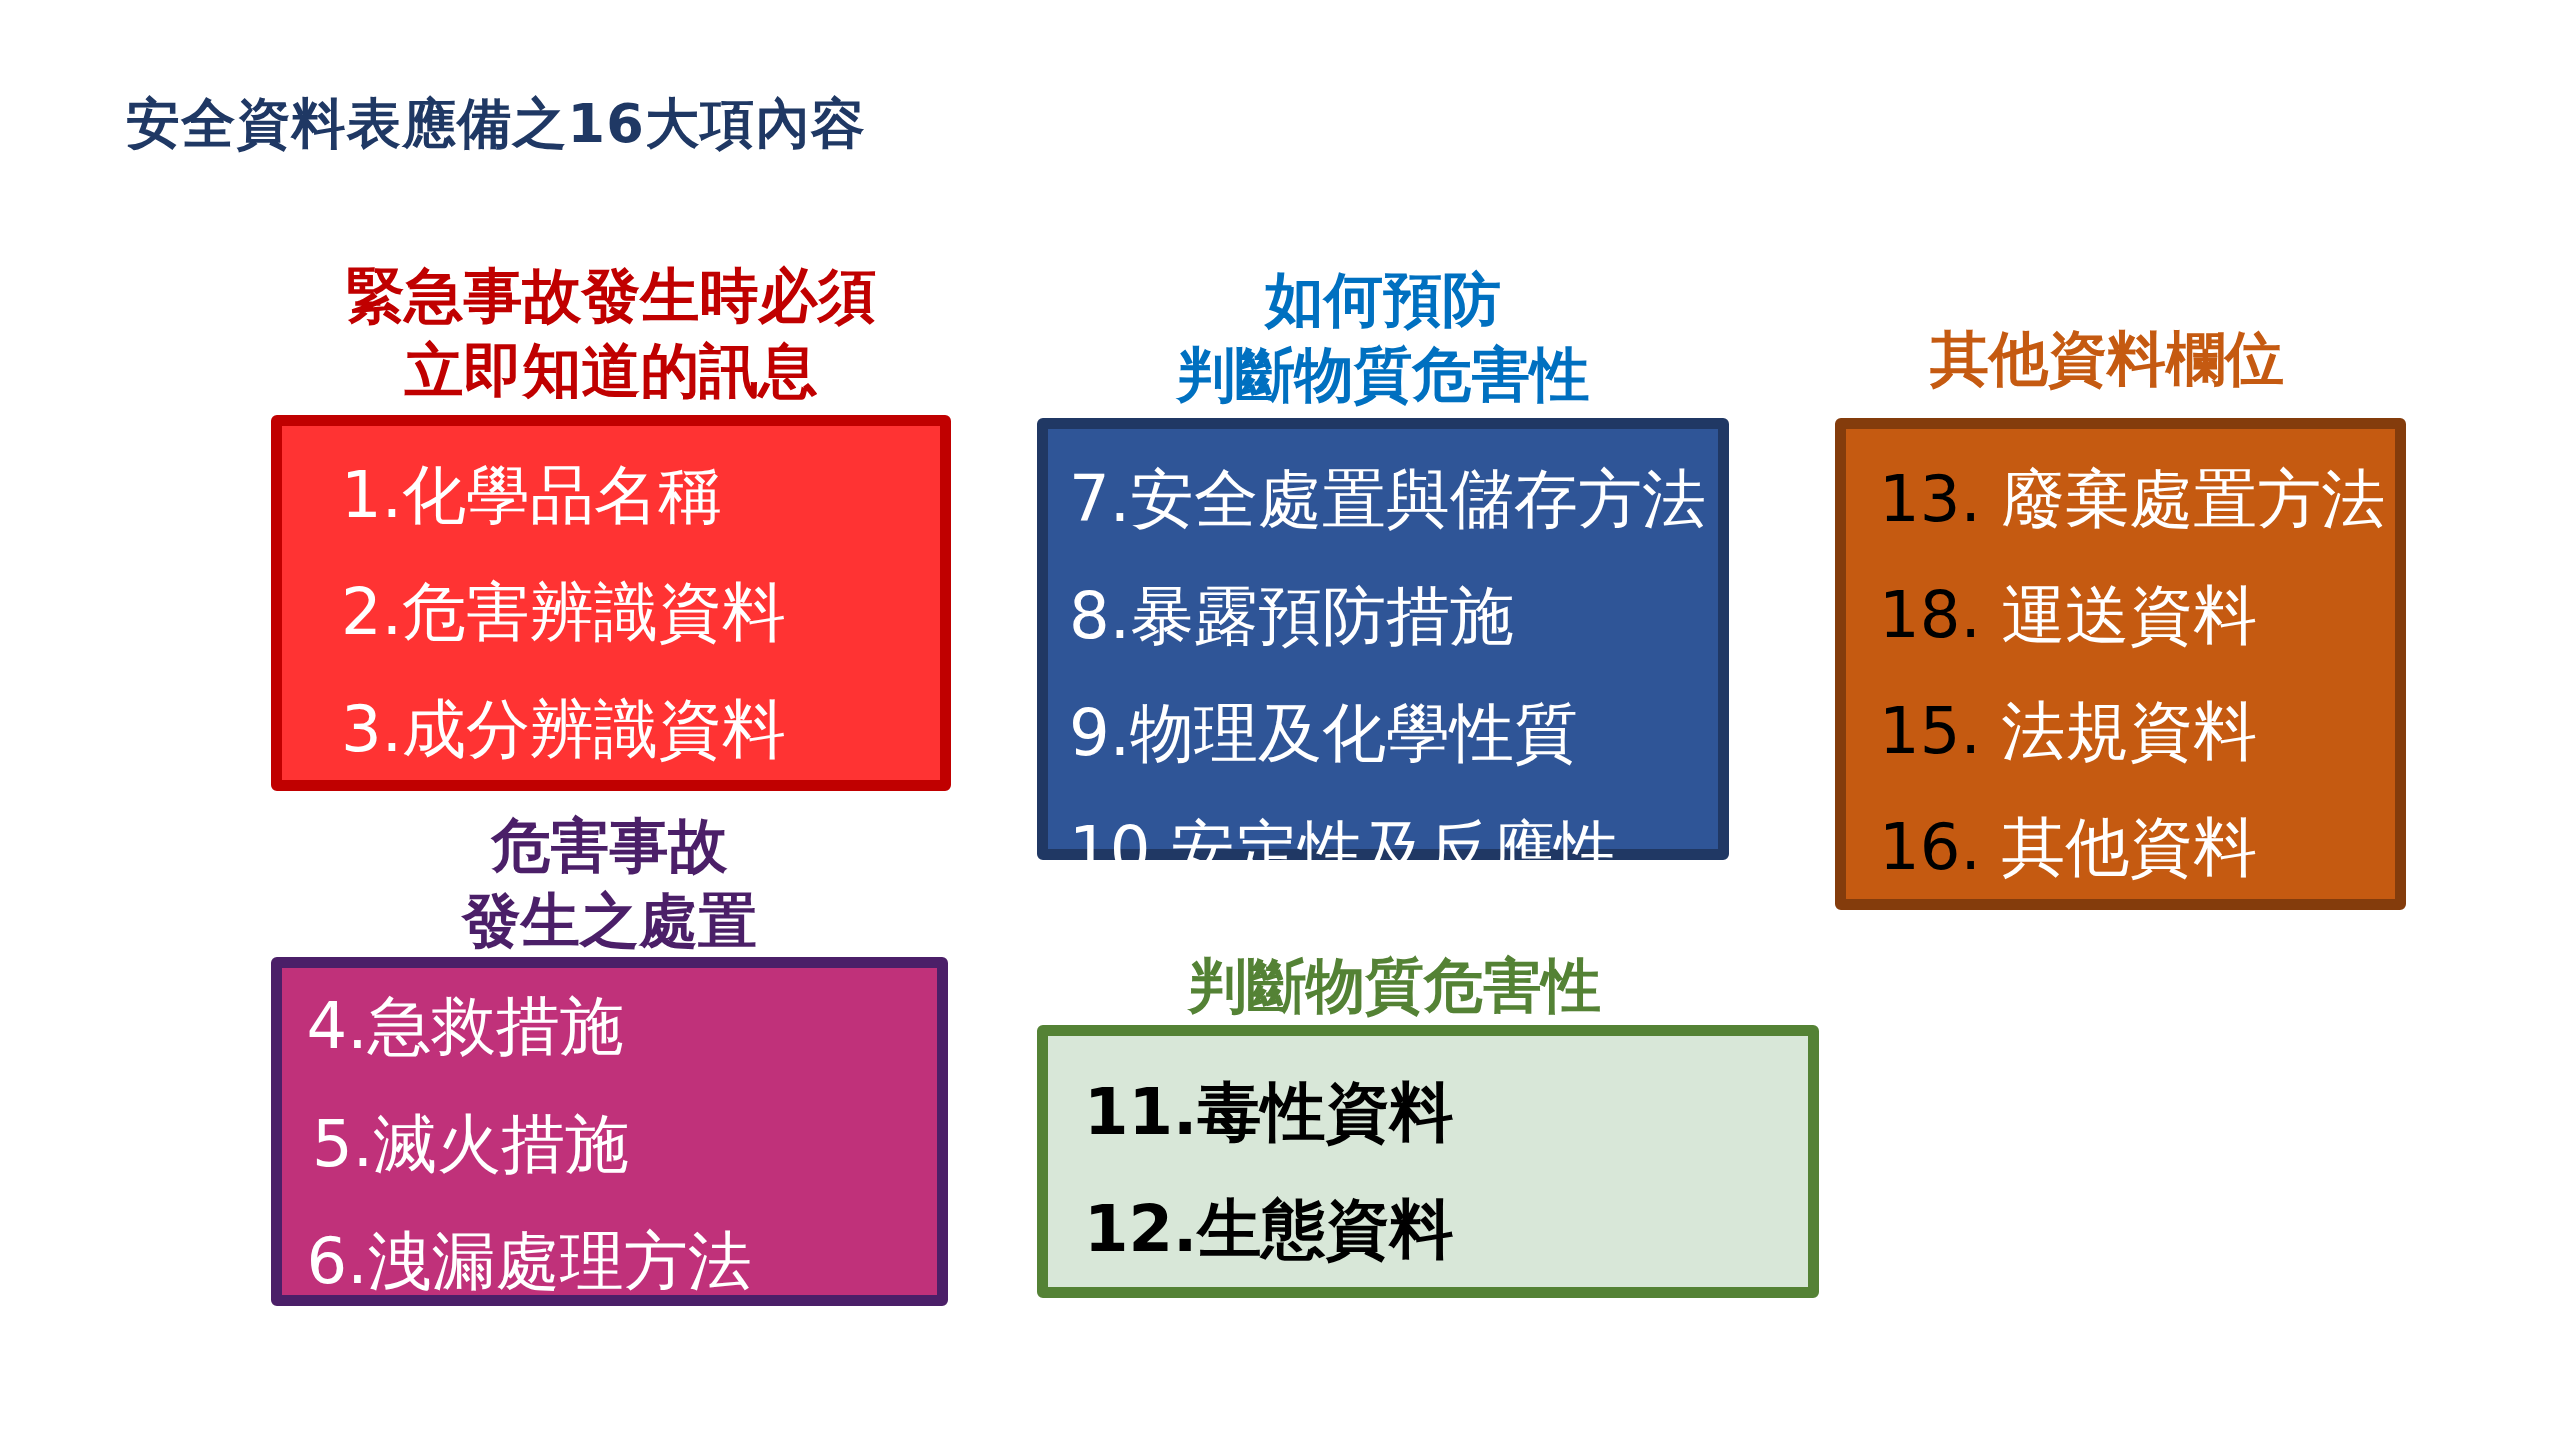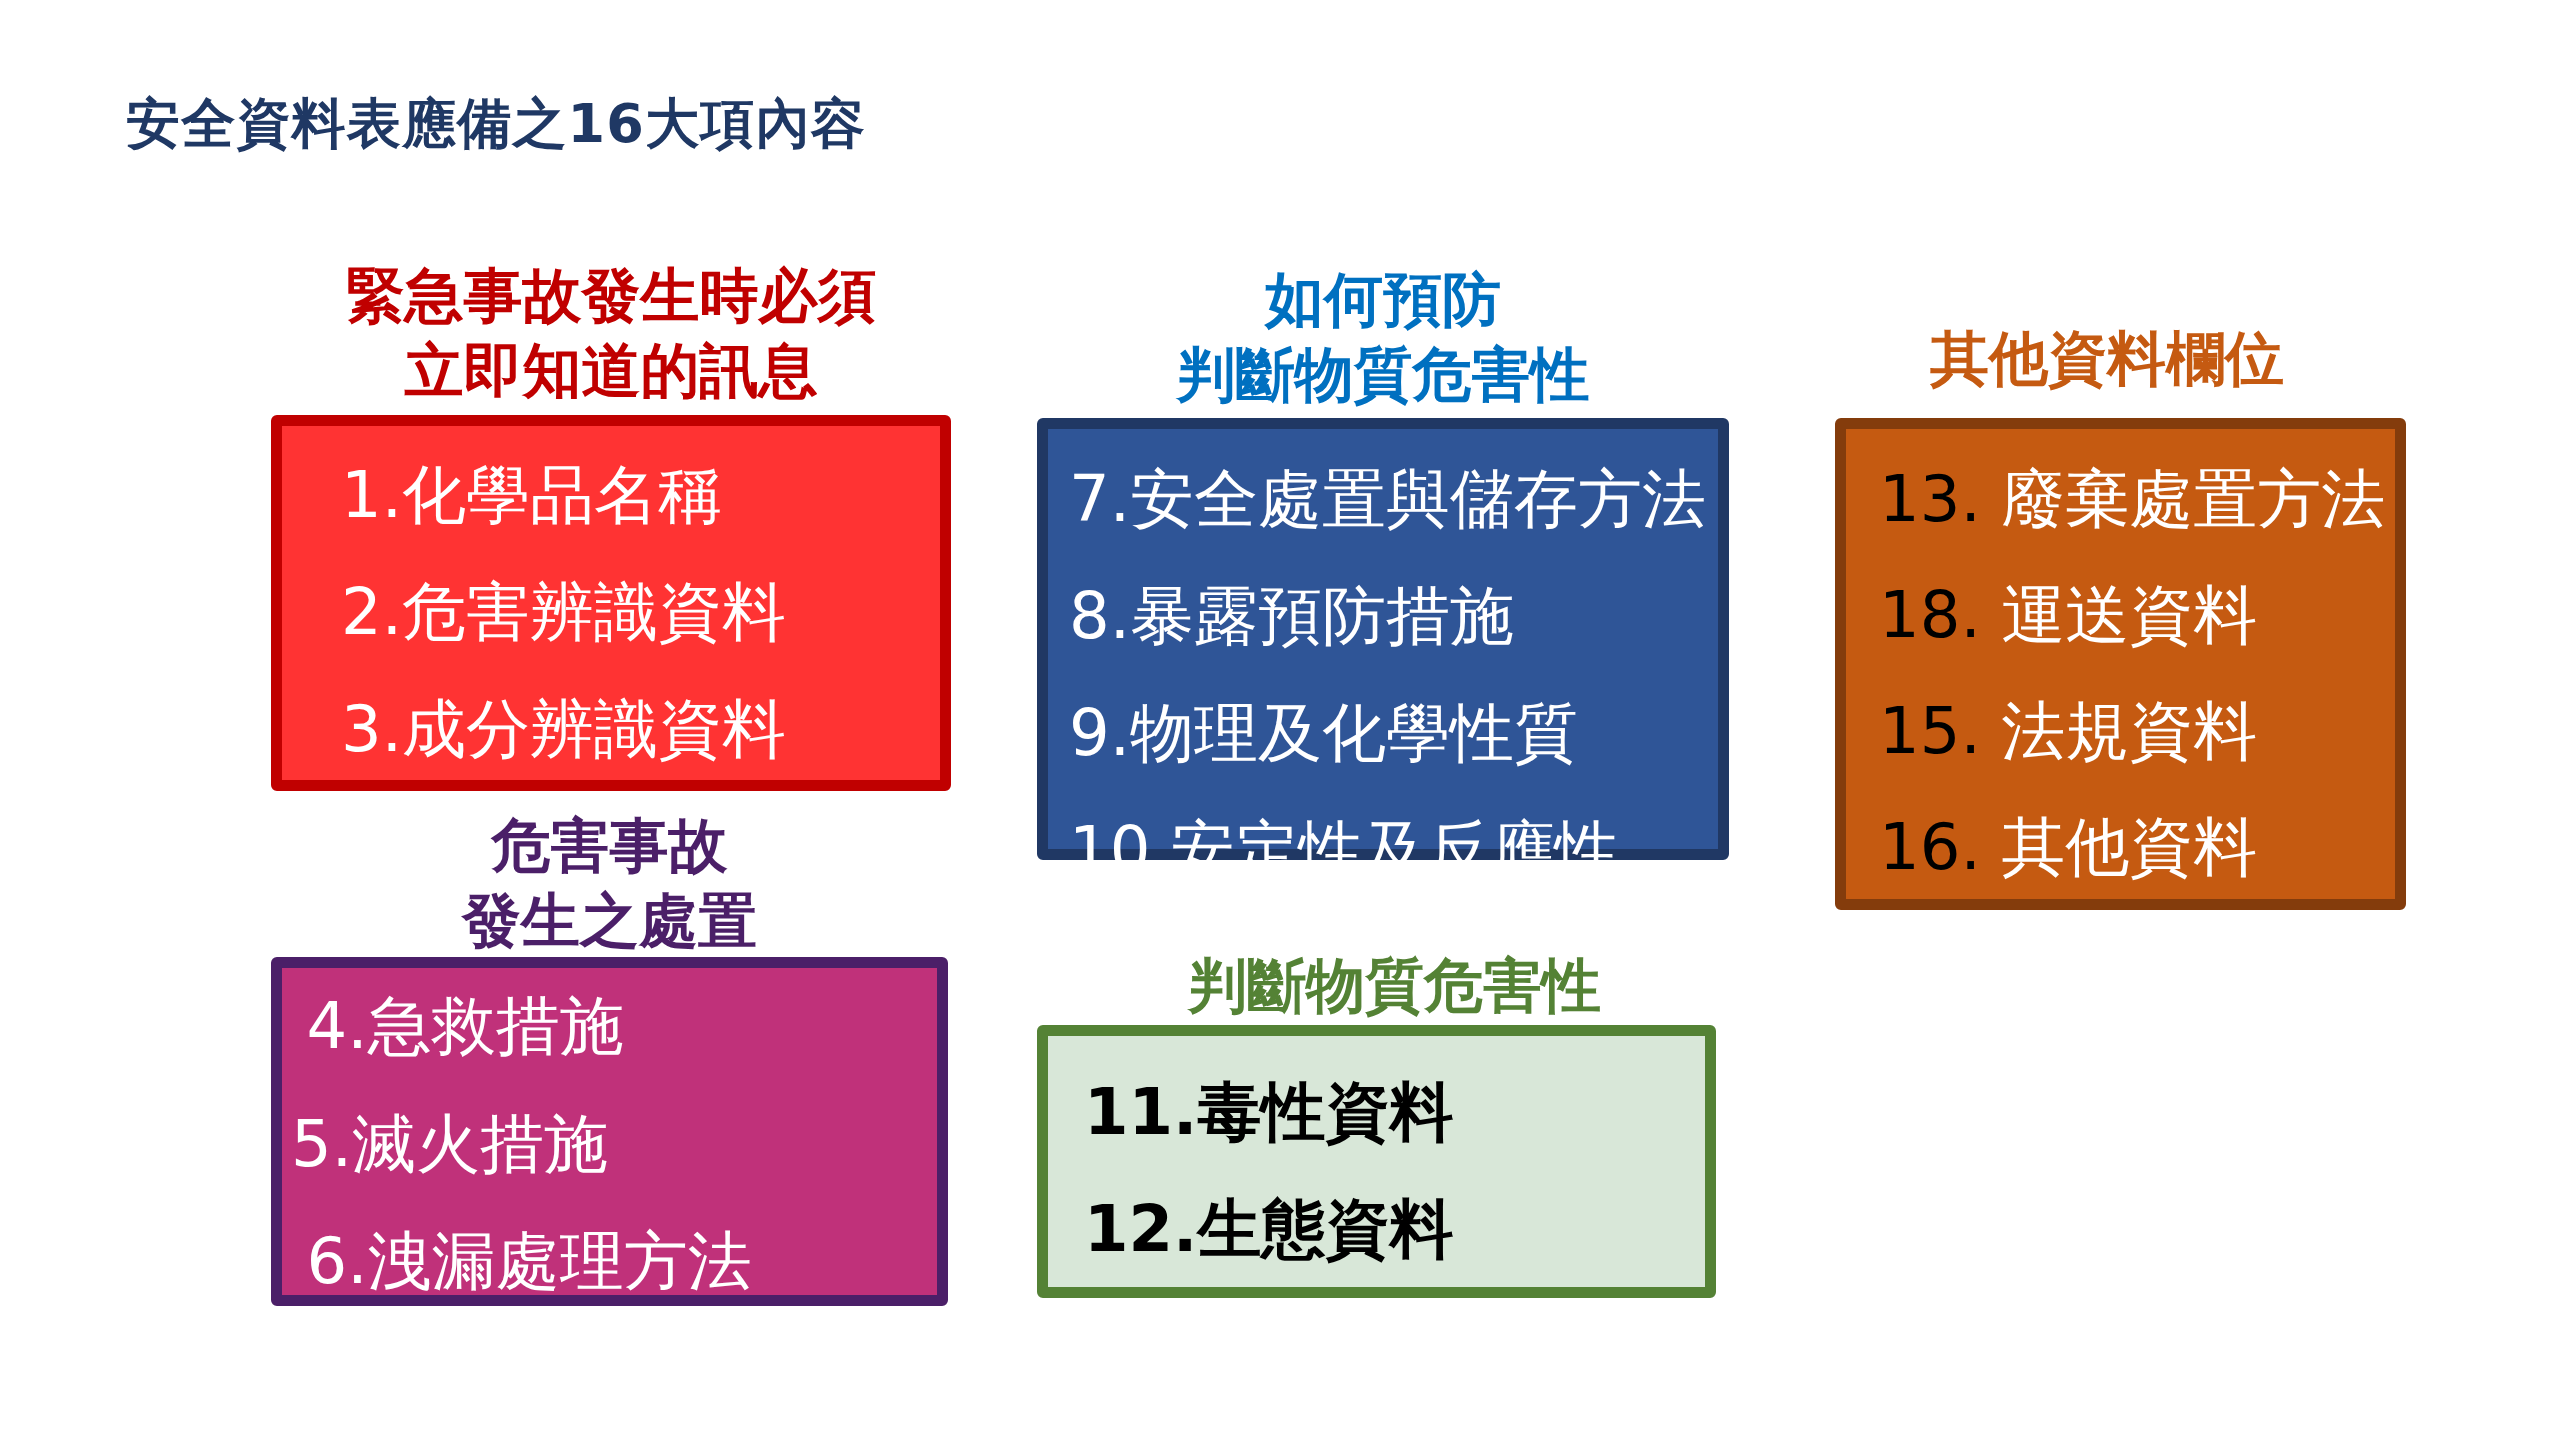--- a/index.html
+++ b/index.html
@@ -25,37 +25,37 @@
   <div class="item" style="left:59px; top:151px; color:#fff;">2.危害辨識資料</div>
   <div class="item" style="left:59px; top:268px; color:#fff;">3.成分辨識資料</div>
 </div>
 
 <div class="heading" style="left:271px; width:677px; top:808px; color:#4b1f68;">
   <div>危害事故</div>
   <div>發生之處置</div>
 </div>
 <div class="box" style="left:271px; top:957px; width:677px; height:349px; background:#c0317a; border-color:#4b1f68;padding-left:44px;">
   <div class="item" style="left:24.6px; top:23.4px; color:#fff;">4.急救措施</div>
-  <div class="item" style="left:9px; top:141px; color:#fff;">5.滅火措施</div>
+  <div class="item" style="left:30px; top:141px; color:#fff;">5.滅火措施</div>
   <div class="item" style="left:24.6px; top:258px; color:#fff;">6.洩漏處理方法</div>
 </div>
 
 <div class="heading" style="left:1037px; width:692px; top:262px; color:#0070c0;">
   <div>如何預防</div>
   <div>判斷物質危害性</div>
 </div>
 <div class="box" style="left:1037px; top:418px; width:692px; height:442px; background:#2f5597; border-color:#203864;">
   <div class="item" style="left:21px; top:35px; color:#fff;">7.安全處置與儲存方法</div>
   <div class="item" style="left:21px; top:152px; color:#fff;">8.暴露預防措施</div>
   <div class="item" style="left:21px; top:269px; color:#fff;">9.物理及化學性質</div>
   <div class="item" style="left:21px; top:386px; color:#fff;">10.安定性及反應性</div>
 </div>
 
 <div class="heading" style="left:1037px; width:715px; top:948px; color:#548235;">判斷物質危害性</div>
-<div class="box" style="left:1037px; top:1025px; width:679px; height:273px; background:#d8e7d8; border-color:#548235;">
+<div class="box" style="left:1037px; top:1025px; width:782px; height:273px; background:#d8e7d8; border-color:#548235;">
   <div class="item" style="left:36px; top:41px; color:#000; font-weight:bold;">11.毒性資料</div>
   <div class="item" style="left:36px; top:158px; color:#000; font-weight:bold;">12.生態資料</div>
 </div>
 
 <div class="heading" style="left:1835px; width:544px; top:321px; color:#c55a11;">其他資料欄位</div>
 <div class="box" style="left:1835px; top:418px; width:571px; height:492px; background:#c55a11; border-color:#843c0c;">
   <div class="item" style="left:33px; top:35px;">
     <span class="num" style="color:#000;">13.</span>
     <span style="color:#fff;">廢棄處置方法</span>
   </div>

